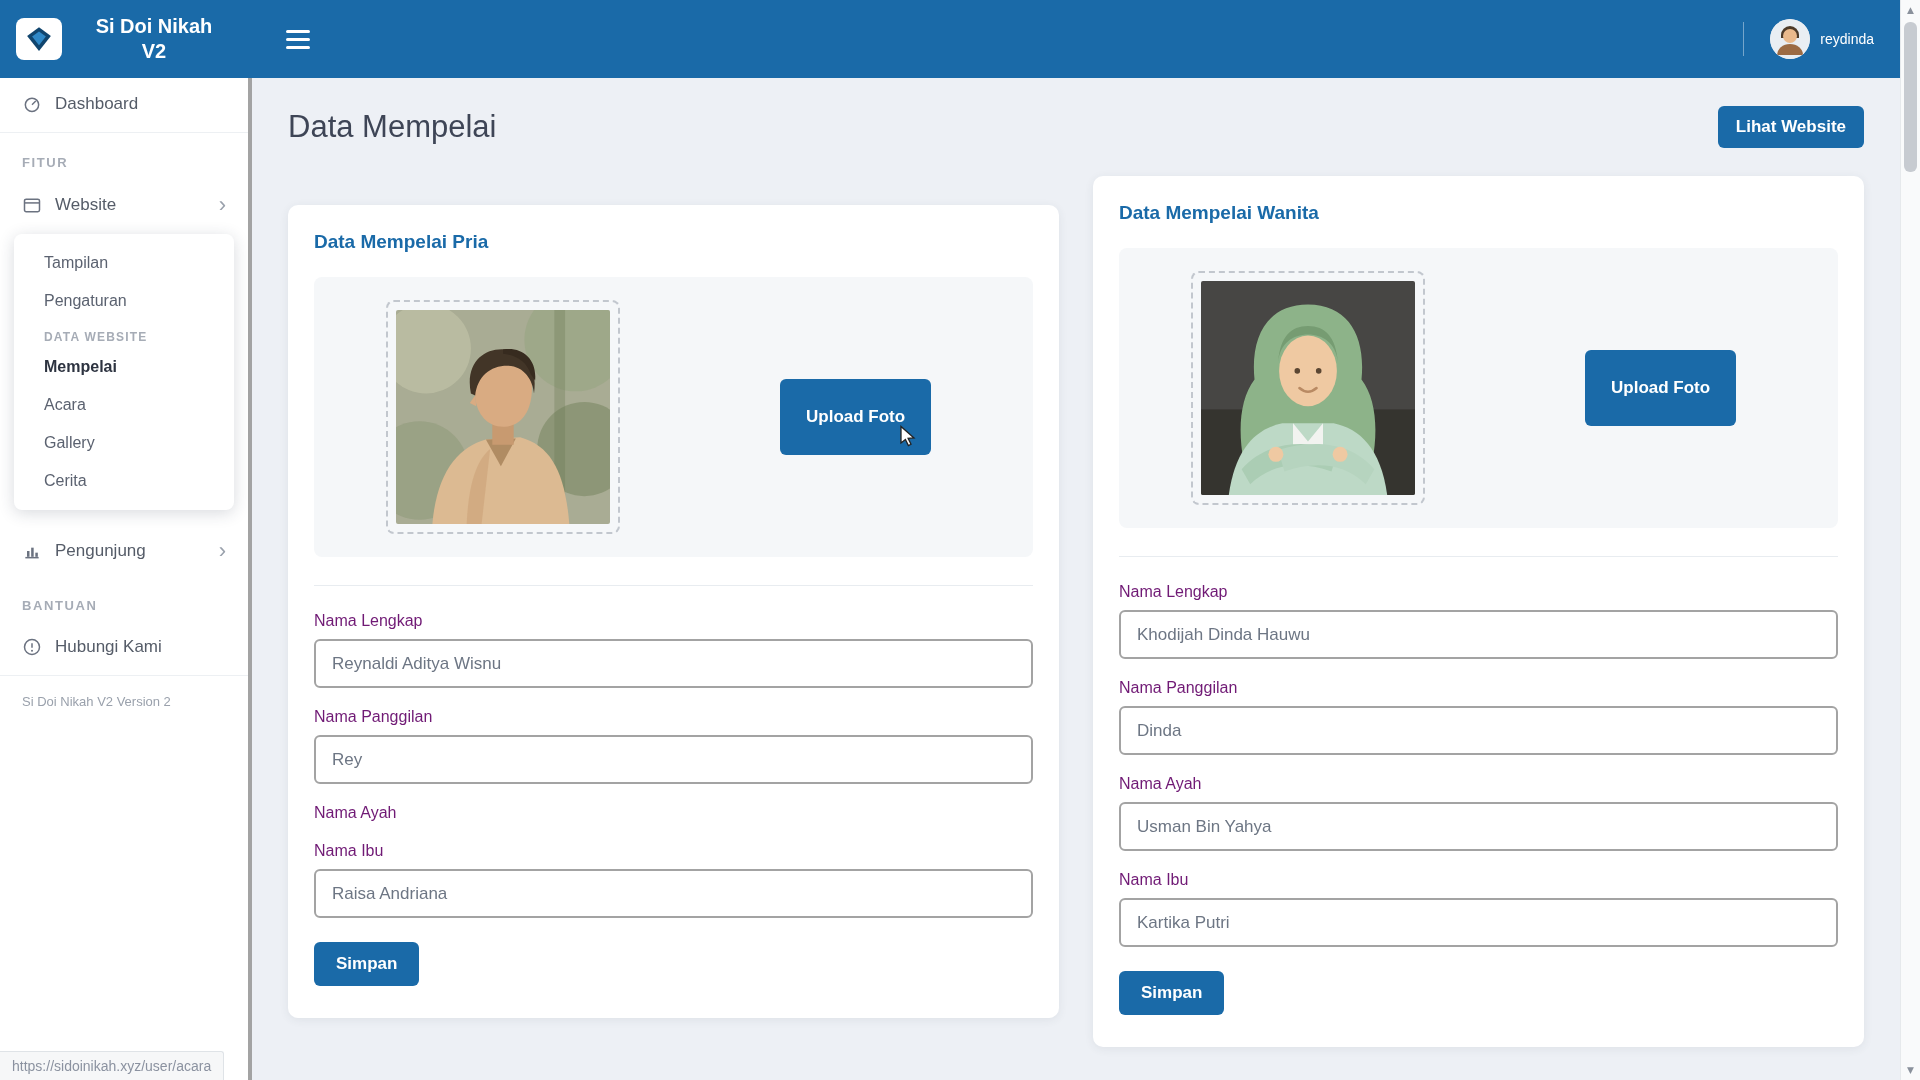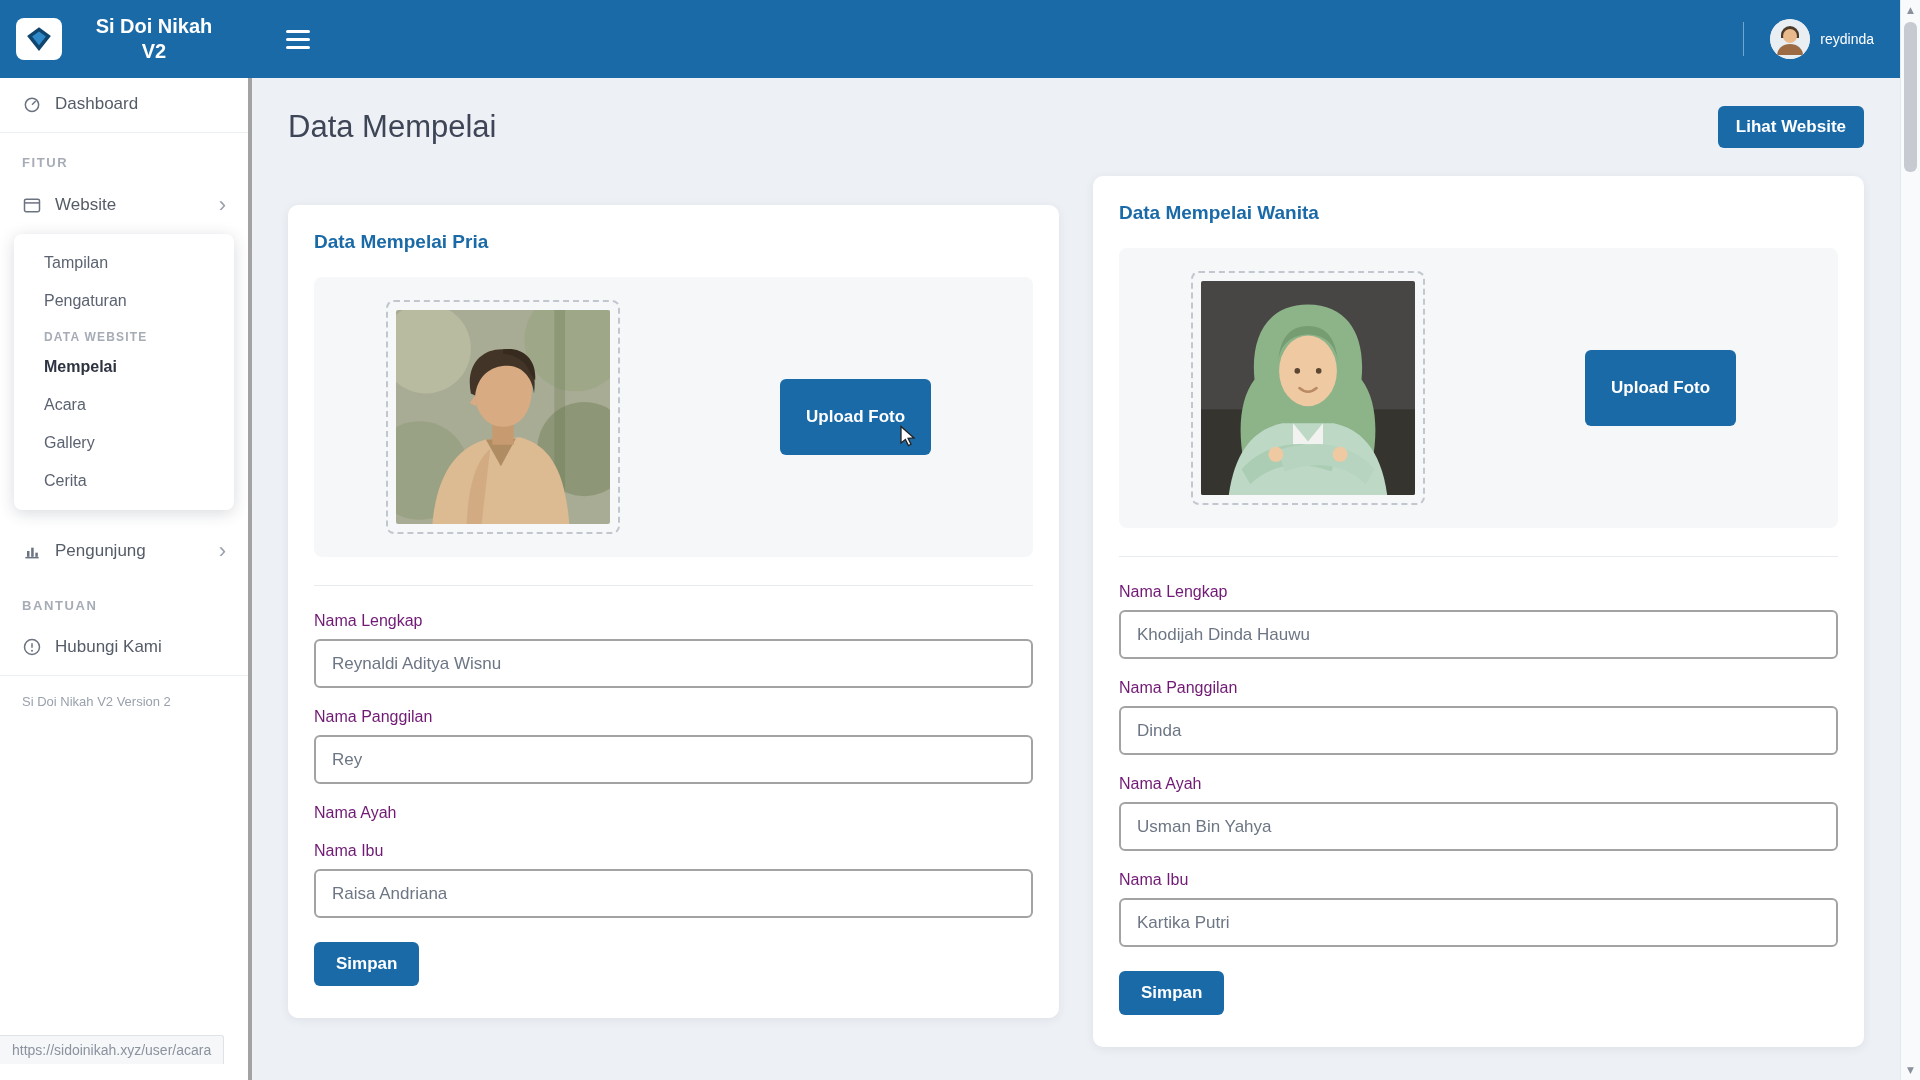--- a/index.html
+++ b/index.html
@@ -47,21 +47,21 @@
   .photo-frame{width:234px;height:234px;border:2px dashed #c2c7ce;border-radius:8px;padding:8px;margin-left:46px;flex-shrink:0}
   .photo-frame svg{width:100%;height:100%;display:block;border-radius:2px}
   .btn-upload{padding:28px 26px;margin-left:160px;font-weight:600}
   .card hr{border:none;border-top:1px solid #e8ecf0;margin:28px 0 26px}
   .field{margin-bottom:20px}
   .field label{display:block;font-size:16px;color:#701a75;margin-bottom:9px}
   .field input{width:100%;height:49px;border:2px solid #a3a3a3;border-radius:6px;padding:0 16px;font-size:17px;color:#6d7684;font-family:inherit;background:#fff;outline:none}
   .btn-save{padding:12px 22px;margin-top:4px;font-weight:600}
 
   
-  .statusbar{position:absolute;left:0;bottom:16px;z-index:40;background:#f6f7f8;border:1px solid #dfe3e7;border-left:none;border-bottom:none;padding:6px 12px;font-size:14px;color:#8b92a0;border-top-right-radius:3px}
+  .statusbar{position:absolute;left:0;bottom:0;z-index:40;background:#f6f7f8;border:1px solid #dfe3e7;border-left:none;border-bottom:none;padding:6px 12px;font-size:14px;color:#8b92a0;border-top-right-radius:3px}
   .scrollbar{position:absolute;top:0;right:0;bottom:0;width:20px;background:#f9fafb;border-left:1px solid #e6e9ec;z-index:50}
   .sb-arrow{height:20px;display:flex;align-items:center;justify-content:center;font-size:9px;color:#8a919c;font-family:"DejaVu Sans",sans-serif;cursor:pointer}
   .sb-arrow.down{position:absolute;bottom:0;left:0;right:0}
   .sb-thumb{position:absolute;top:22px;left:3px;width:13px;height:150px;background:#c7cbd1;border-radius:6px;cursor:grab}
   .cursor{position:absolute;left:896px;top:424px;z-index:100;pointer-events:none}
 </style>
 </head>
 <body>
 
 <header class="navbar">

